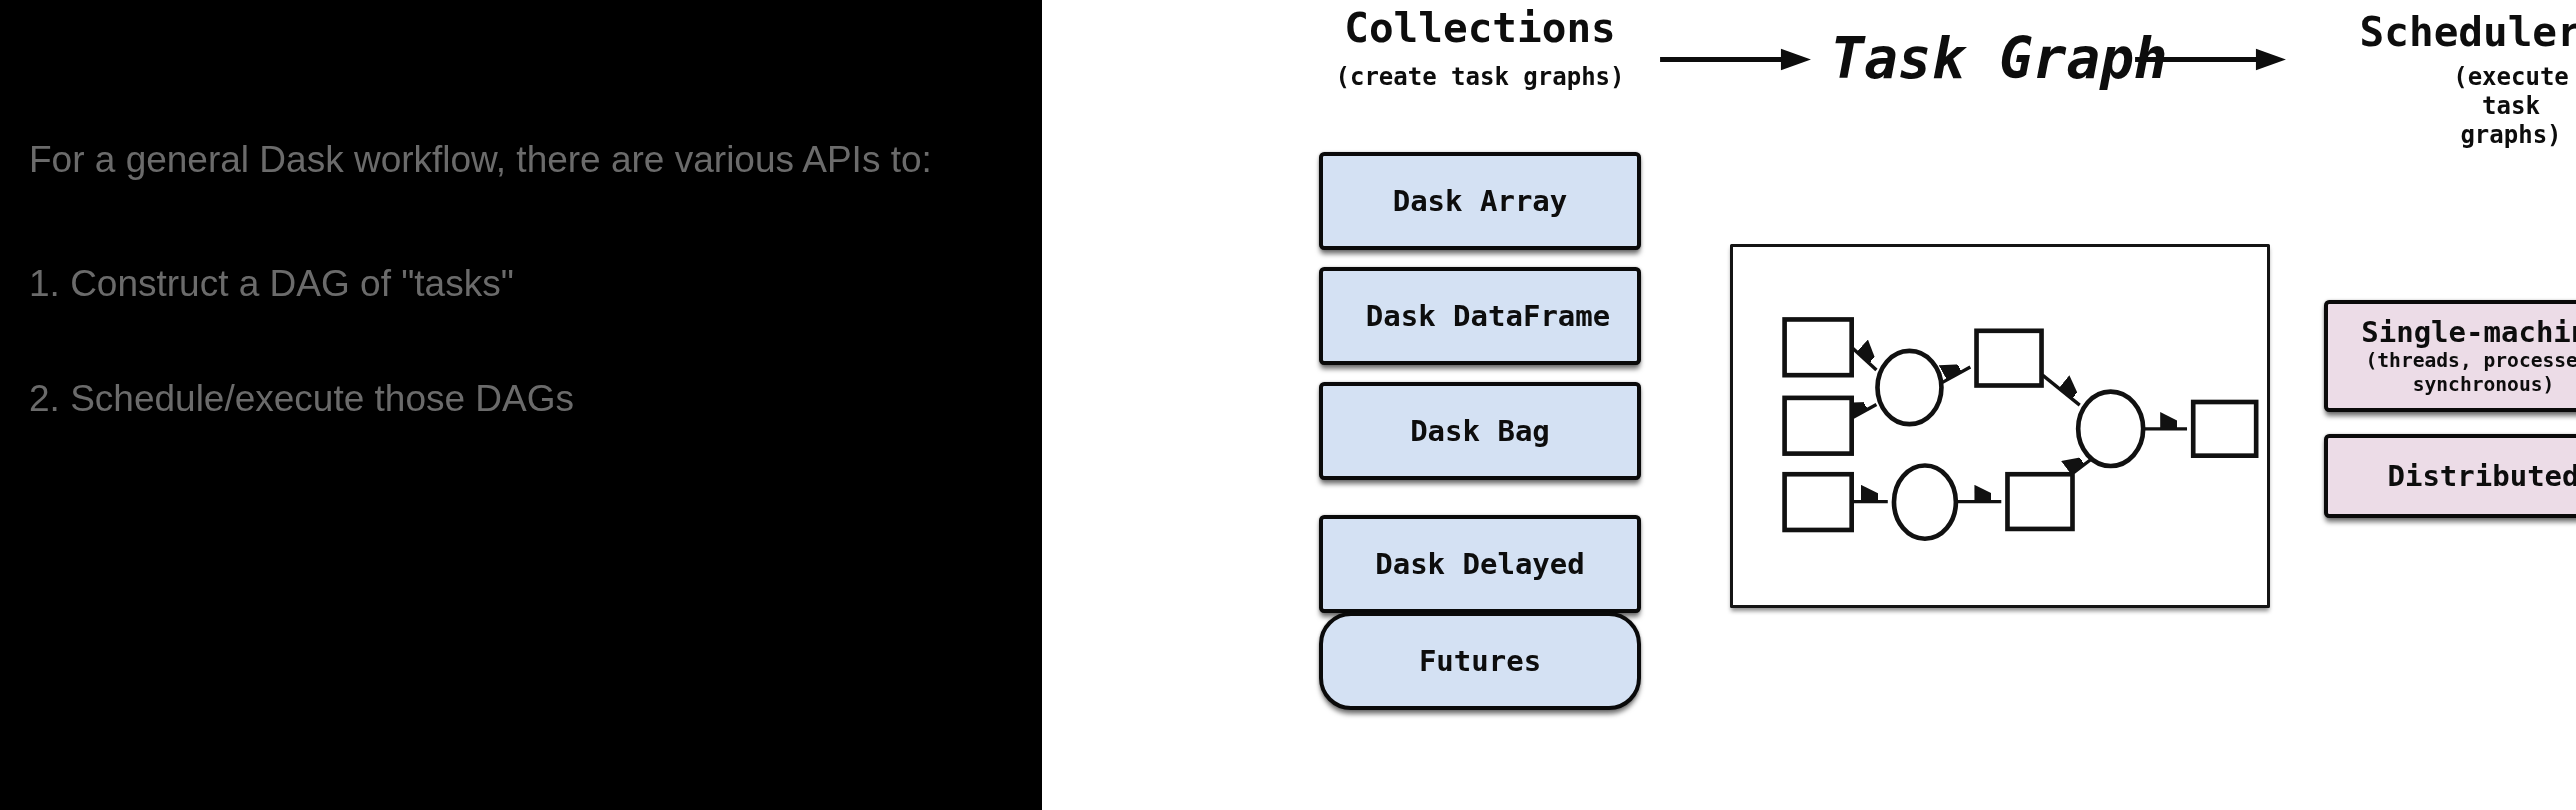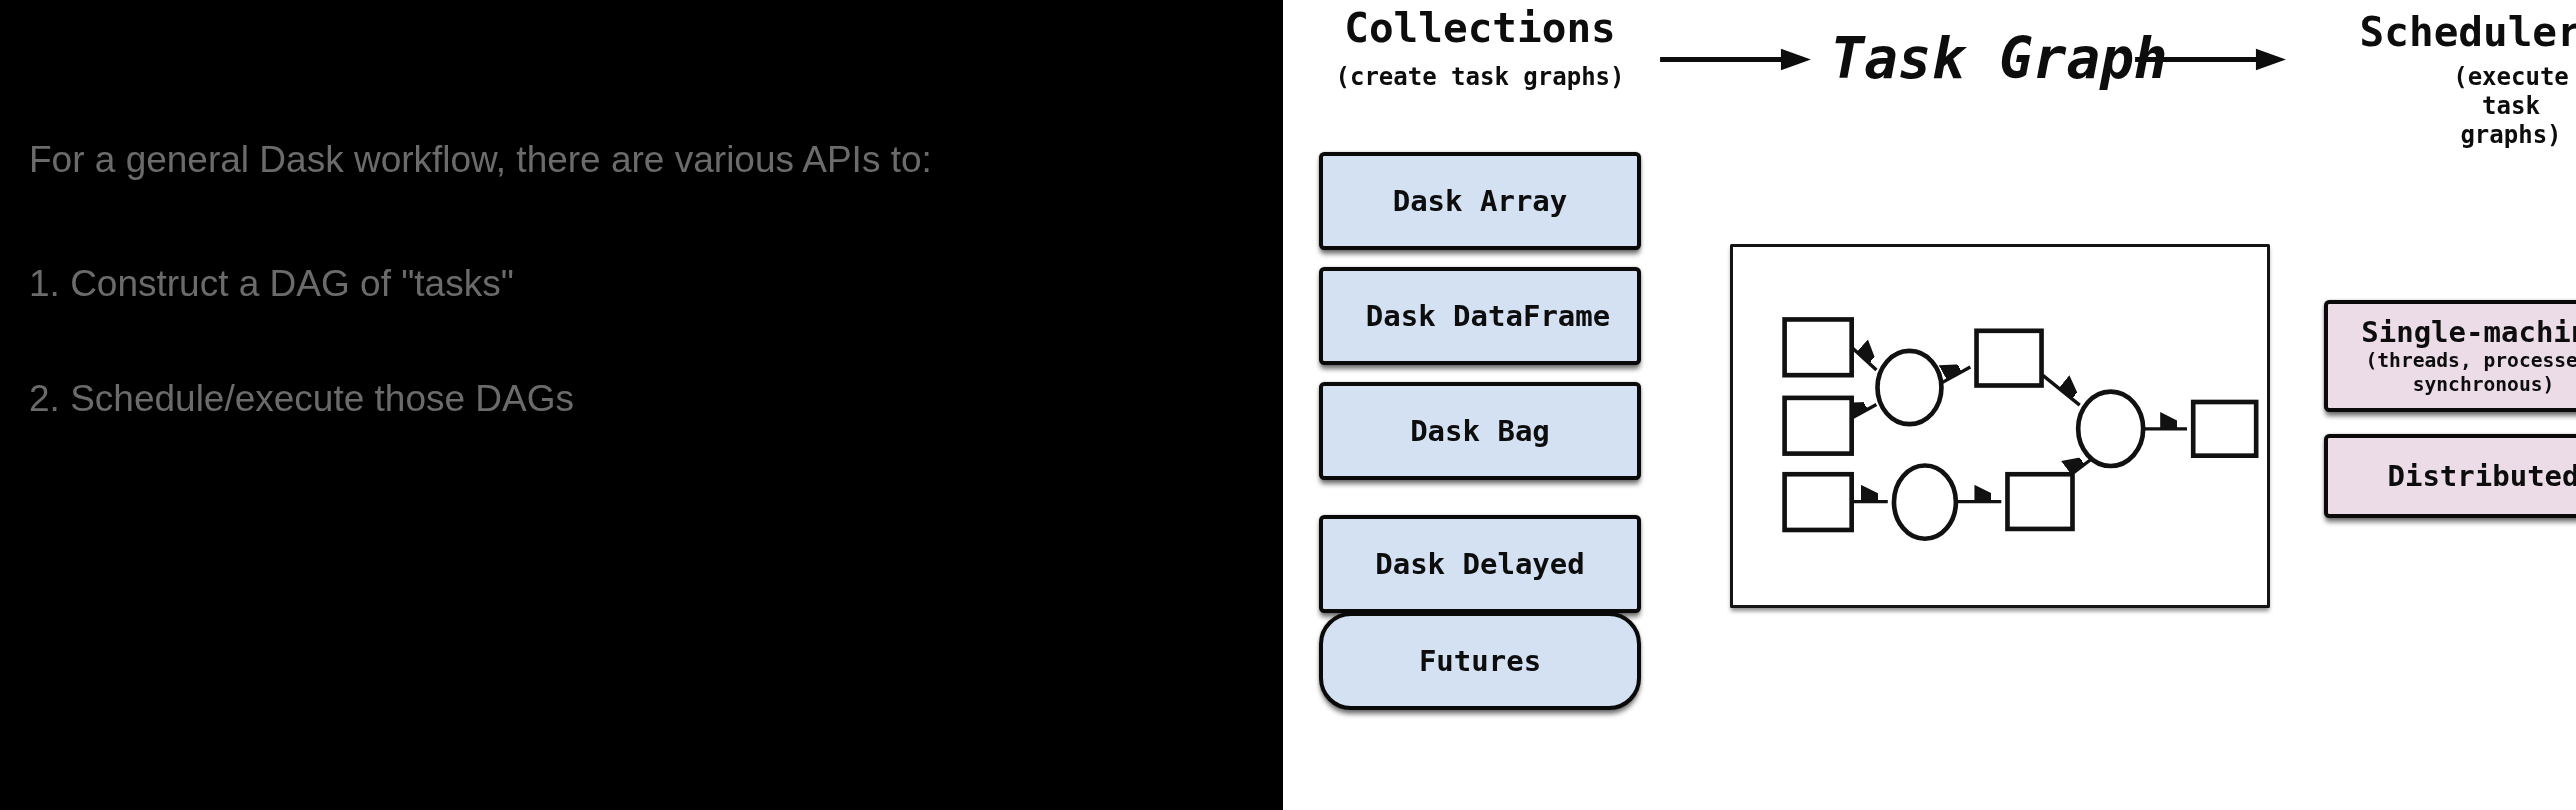--- a/index.html
+++ b/index.html
@@ -6,21 +6,21 @@
   .stage{
     position:relative;
     width:2664px;height:810px;
     background:#ffffff;
     overflow:hidden;
     font-family:"Liberation Sans", sans-serif;
   }
 
   
   .left-panel{
-    position:absolute;left:0;top:0;width:1283px;height:810px;
+    position:absolute;left:0;top:0;width:1042px;height:810px;
     background:#000000;
   }
   .slide-text{
     position:absolute;left:29px;
     color:#6b6b6b;
     font-size:37px;line-height:43px;
     font-family:"Liberation Sans", sans-serif;
     white-space:pre-line;
   }
   .intro{top:138px;}

